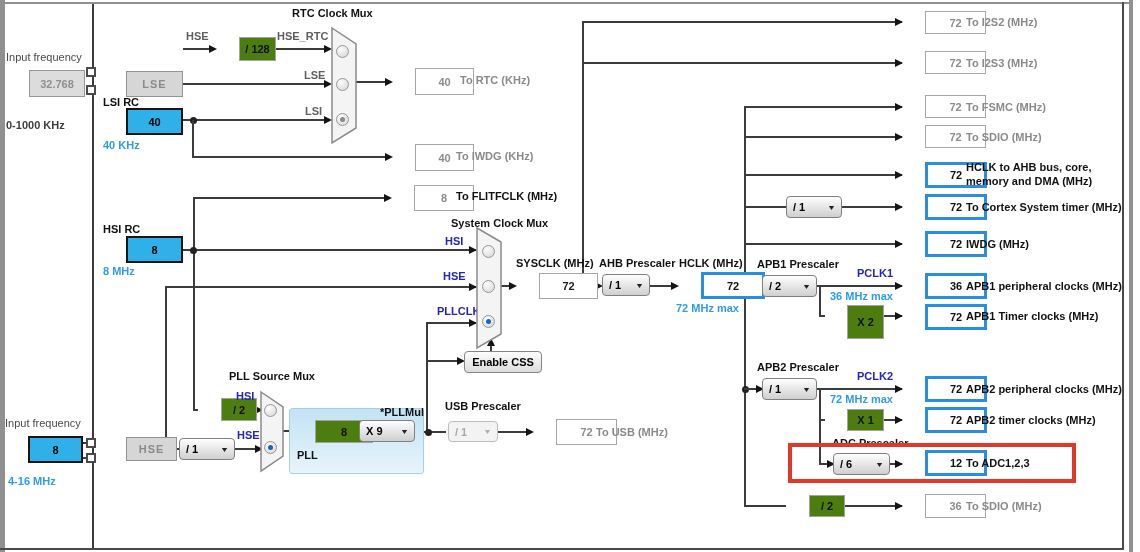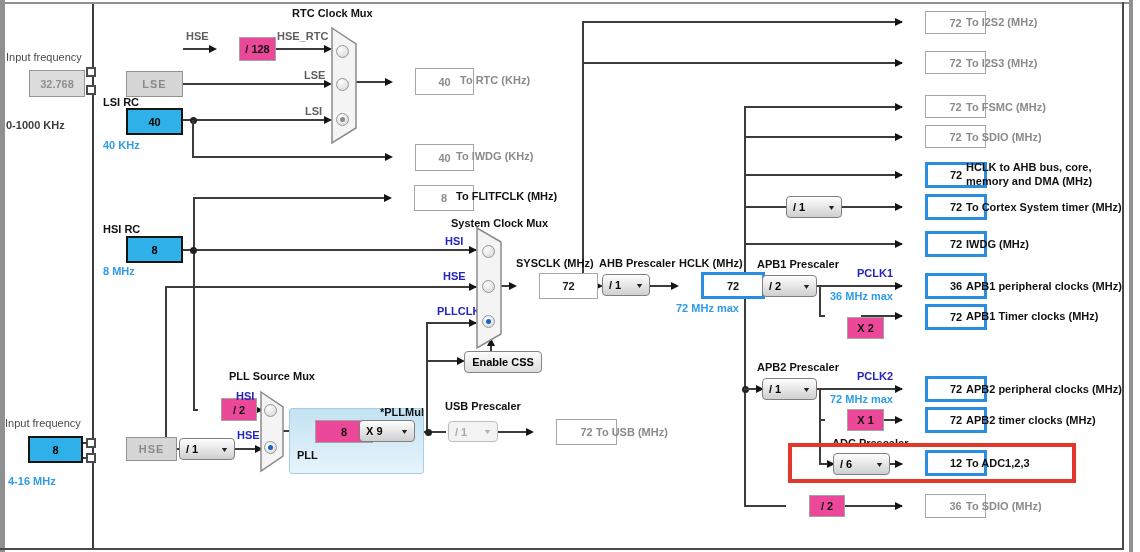--- a/index.html
+++ b/index.html
@@ -17,21 +17,21 @@
   .au{position:absolute;width:0;height:0;border-left:4px solid transparent;border-right:4px solid transparent;border-bottom:8px solid #141414;}
   .sq{position:absolute;width:6px;height:6px;background:#fff;border:2px solid #4a4a4a;}
   
   .cb{position:absolute;display:flex;align-items:center;justify-content:center;box-sizing:border-box;margin-left:23px;}
   .obox{background:#fff;border:1px solid #a6a6a6;color:#8c8c8c;}
   .obox.dark{color:#1a1a1a;}
   .bluebd{background:#fff;border:3px solid #2b8de0;color:#111;font-weight:bold;}
   .cyanbox{background:#30b0e8;border:2px solid #141414;color:#000;font-weight:bold;}
   .srcbox{background:#d6d6d6;border:1px solid #939393;color:#8a8a8a;letter-spacing:1px;}
   .inboxg{background:#dcdcdc;border:1px solid #979797;color:#8f8f8f;}
-  .plainbox{background:#ec4899;border:1px solid #a3a3a3;color:#111;}
+  .plainbox{background:#4d7c0f;border:1px solid #a3a3a3;color:#111;}
   .dd{position:absolute;display:flex;align-items:center;justify-content:space-between;box-sizing:border-box;
       background:linear-gradient(#fefefe,#cfcfcf);border:1px solid #7f7f7f;border-radius:4px;
       padding:0 6px;color:#000;box-shadow:inset 0 1px 0 #fff;}
   .dd .caret{font-size:7px;color:#222;transform:scaleX(1.3);}
   .dd.dis{background:#f3f3f3;border-color:#bdbdbd;color:#a8a8a8;box-shadow:none;}
   .dd.dis .caret{color:#b0b0b0;}
   .btn{position:absolute;display:flex;align-items:center;justify-content:center;box-sizing:border-box;
        background:linear-gradient(#fdfdfd,#dcdcdc);border:1px solid #858585;border-radius:4px;color:#000;}
   
   .lbl{position:absolute;white-space:nowrap;}
@@ -316,21 +316,21 @@
   <div class="dd" style="left:762px;top:275px;width:55px;height:22px">
       <span>/ 2</span>
       <span class="caret">▼</span>
     </div>
   <div class="lbl db" style="left:857px;top:267px">PCLK1</div>
   <div class="lbl lb" style="left:830px;top:290px">36 MHz max</div>
   <div class="cb bluebd" style="left:902px;top:273px;width:62px;height:26px">
       <span>36</span>
     </div>
   <div class="lbl" style="left:966px;top:280px">APB1 peripheral clocks (MHz)</div>
-  <div class="cb plainbox" style="left:824px;top:317px;width:37px;height:22px">
+  <div class="cb plainbox" style="left:824px;top:305px;width:37px;height:34px">
       <span>X 2</span>
     </div>
   <div class="cb bluebd" style="left:902px;top:304px;width:62px;height:26px">
       <span>72</span>
     </div>
   <div class="lbl" style="left:966px;top:310px">APB1 Timer clocks (MHz)</div>
 
   <div class="lbl" style="left:757px;top:361px">APB2 Prescaler</div>
   <div class="dd" style="left:762px;top:378px;width:55px;height:22px">
       <span>/ 1</span>

